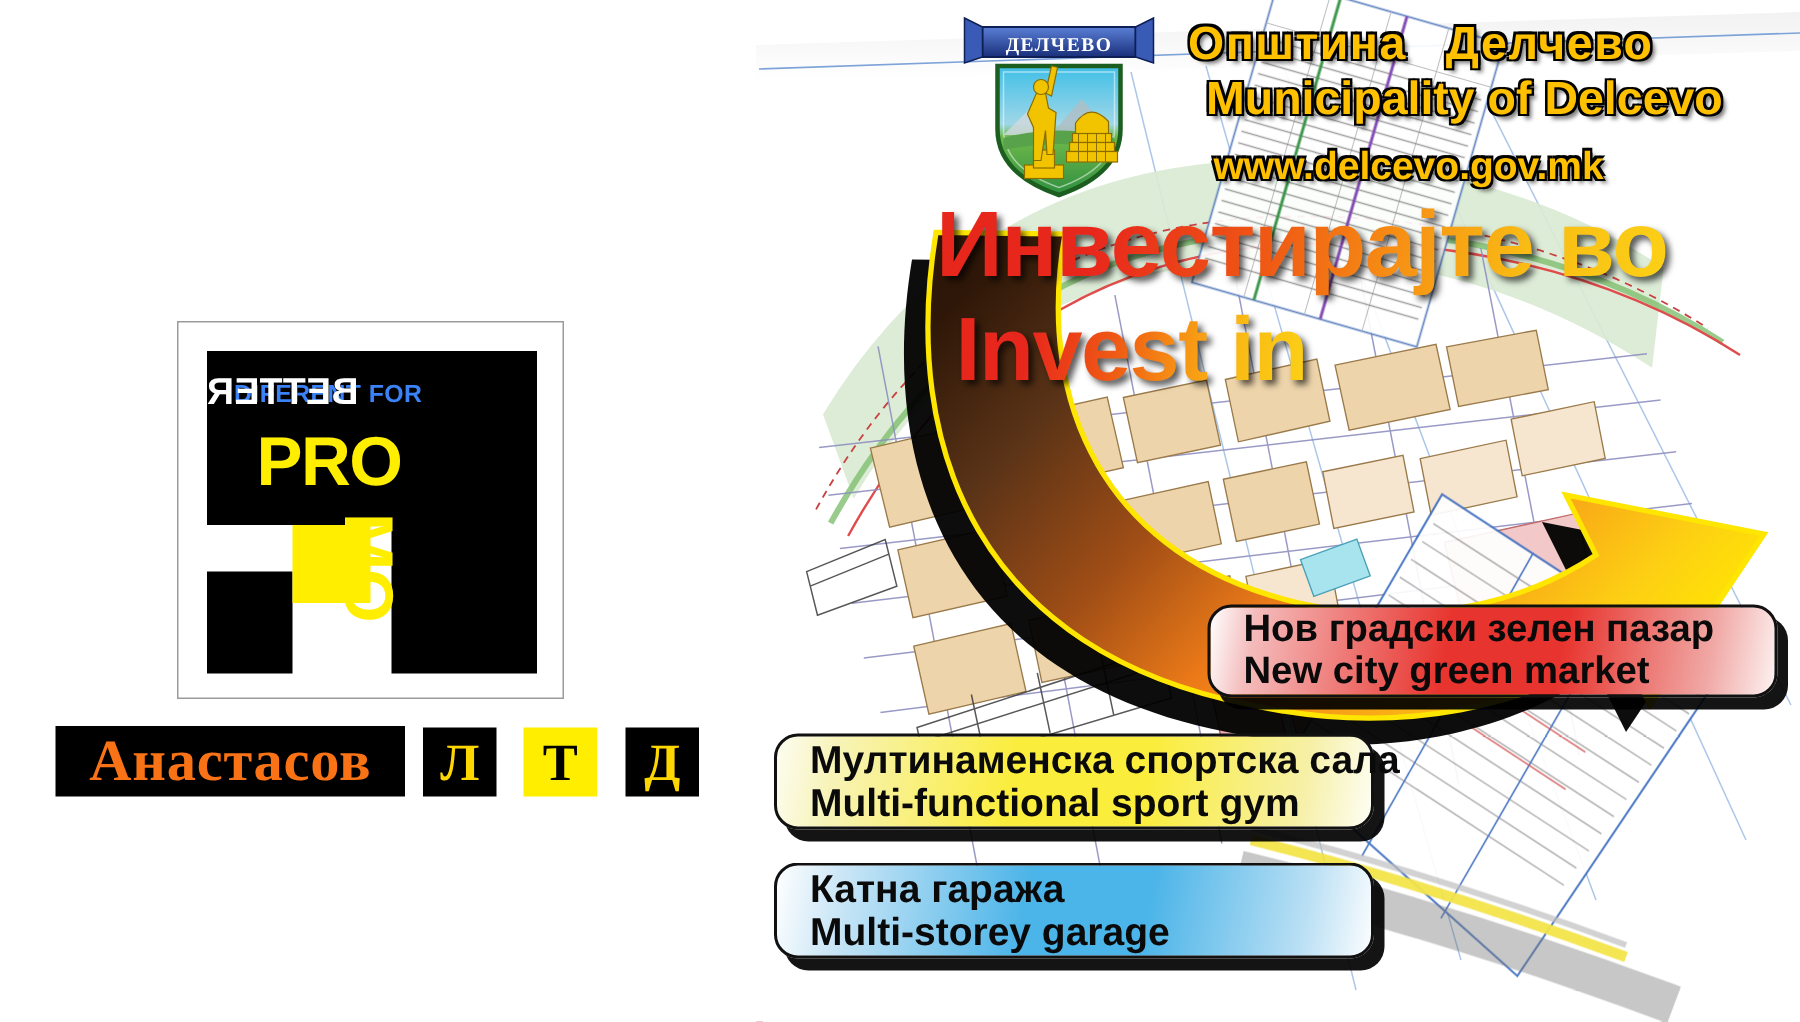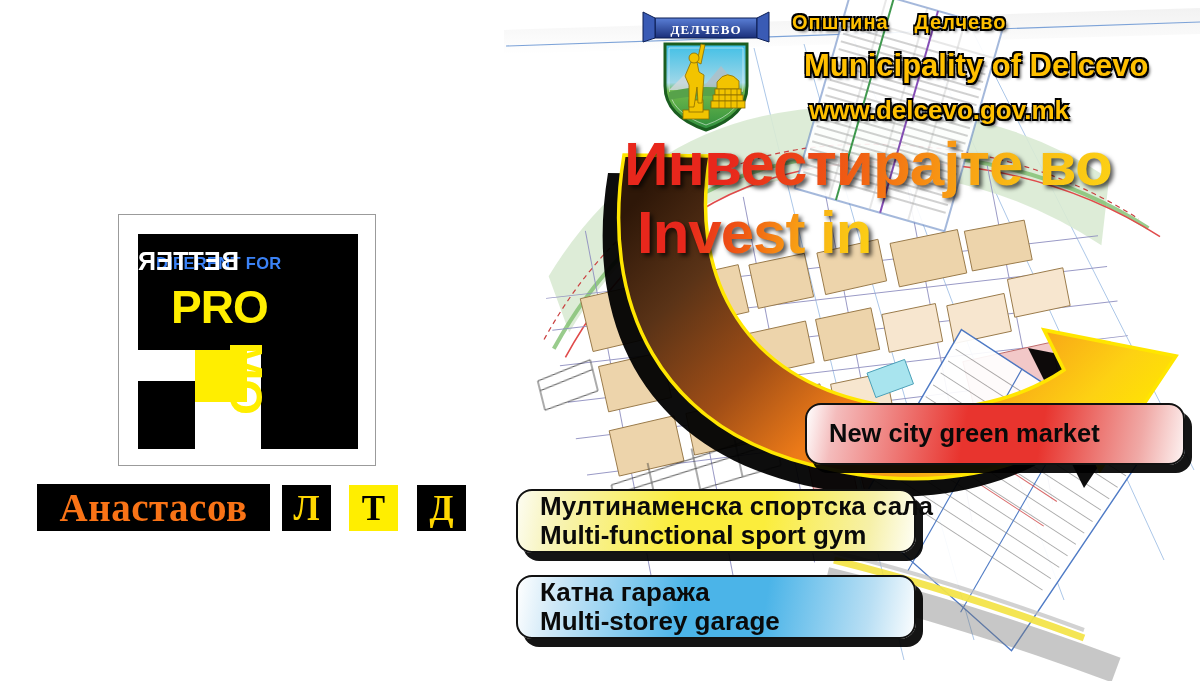--- a/index.html
+++ b/index.html
@@ -111,21 +111,21 @@
     position: absolute;
     font-family: "Liberation Sans", sans-serif;
     font-weight: 700;
     color: #ffc000;
     white-space: nowrap;
     text-shadow:
       -1.6px -1.6px 0 #000, 1.6px -1.6px 0 #000,
       -1.6px  1.6px 0 #000, 1.6px  1.6px 0 #000,
        0 0 2px #000, 3px 3px 3px rgba(0,0,0,.55);
   }
-  #hdr-opstina  { left: 288px; top: 11px;  font-size: 20px; letter-spacing: 1px; }
+  #hdr-opstina  { left: 288px; top: 11px;  font-size: 31px; letter-spacing: 1px; }
   #hdr-opstina .sp { display:inline-block; width: 26px; }
   #hdr-municipality { left: 272px; top: 48px; font-size: 31px; padding-left: 28px; }
   #hdr-site { left: 305px; top: 95px; font-size: 26px; }
 
   .main-title {
     position: absolute;
     font-family: "Liberation Sans", sans-serif;
     font-weight: 700;
     white-space: nowrap;
     background: linear-gradient(100deg,
@@ -444,20 +444,21 @@
     <div class="hdr-text" id="hdr-opstina">
       <span>Општина</span><span class="sp"></span><span>Делчево</span>
     </div>
     <div class="hdr-text" id="hdr-municipality">Municipality of Delcevo</div>
     <div class="hdr-text" id="hdr-site">www.delcevo.gov.mk</div>
 
     <div class="main-title" id="title-mk">Инвестирајте во</div>
     <div class="main-title" id="title-en">Invest in</div>
 
     <div class="pill" id="pill-market">
+      <span>Нов градски зелен пазар</span>
       <span>New city green market</span>
     </div>
 
     <div class="pill" id="pill-gym">
       <span>Мултинаменска спортска сала</span>
       <span>Multi-functional sport gym</span>
     </div>
 
     <div class="pill" id="pill-garage">
       <span>Катна гаража</span>

